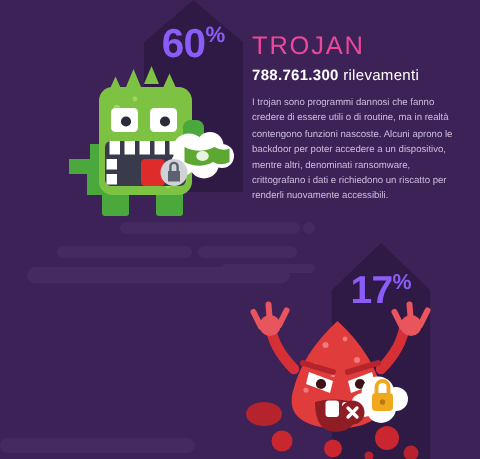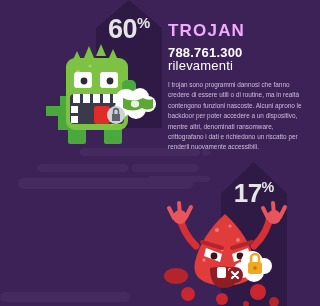--- a/index.html
+++ b/index.html
@@ -17,35 +17,35 @@
 
   
   .shield{
     position:absolute;
     background:#2e1a45;
     clip-path:polygon(50% 0%,100% 22%,100% 100%,0% 100%,0% 22%);
   }
   .shield .pct{
     position:absolute;left:0;right:0;
     text-align:center;
-    color:#e5e5e5;
+    color:#8b5cf6;
     font-weight:bold;
     letter-spacing:-0.5px;
     line-height:1;
   }
   .pct .sym{font-size:0.55em;vertical-align:super;letter-spacing:0;}
 
   
   .title{
-    color:#f0abfc;font-weight:bold;
+    color:#ec4899;font-weight:normal;
     font-size:17px;letter-spacing:1.2px;line-height:1;
     margin:0 0 7px 0;
   }
   .count{
-    color:#ffffff;font-size:13px;letter-spacing:.2px;line-height:1;
+    color:#ffffff;font-size:10px;letter-spacing:.2px;line-height:1;
     margin:0 0 8px 0;
   }
   .count b{font-weight:bold;}
   .count span{font-weight:normal;}
   .body{
     color:#cbbcd9;font-size:6.4px;line-height:1.62;margin:0;
   }
 
   #trojan-text{position:absolute;left:168px;top:22px;width:142px;}
   #exploit-text{position:absolute;left:48px;top:205px;width:112px;}

